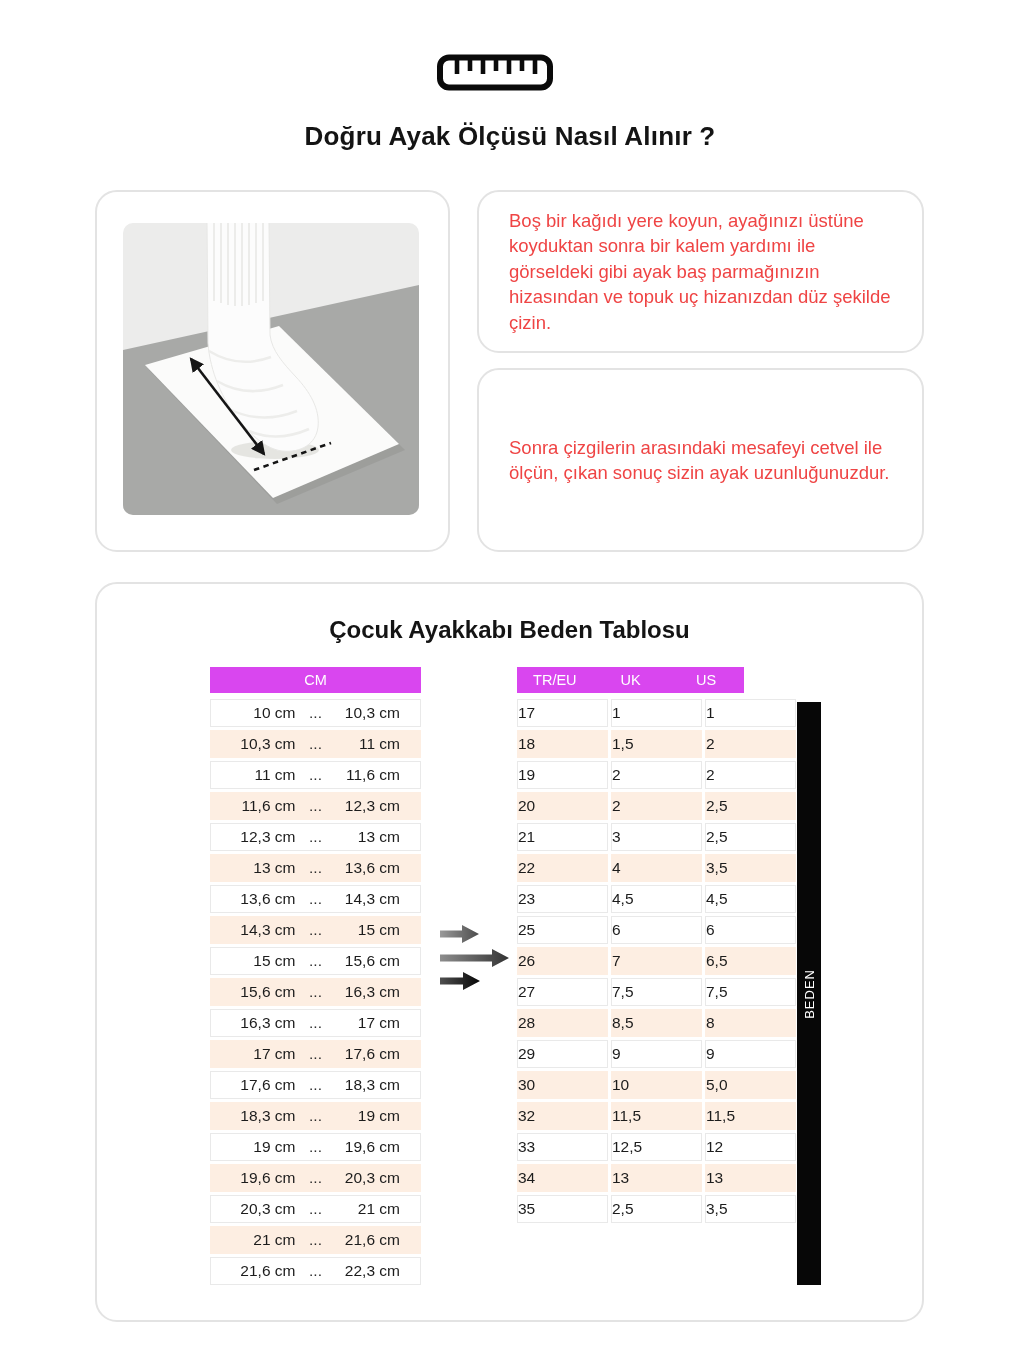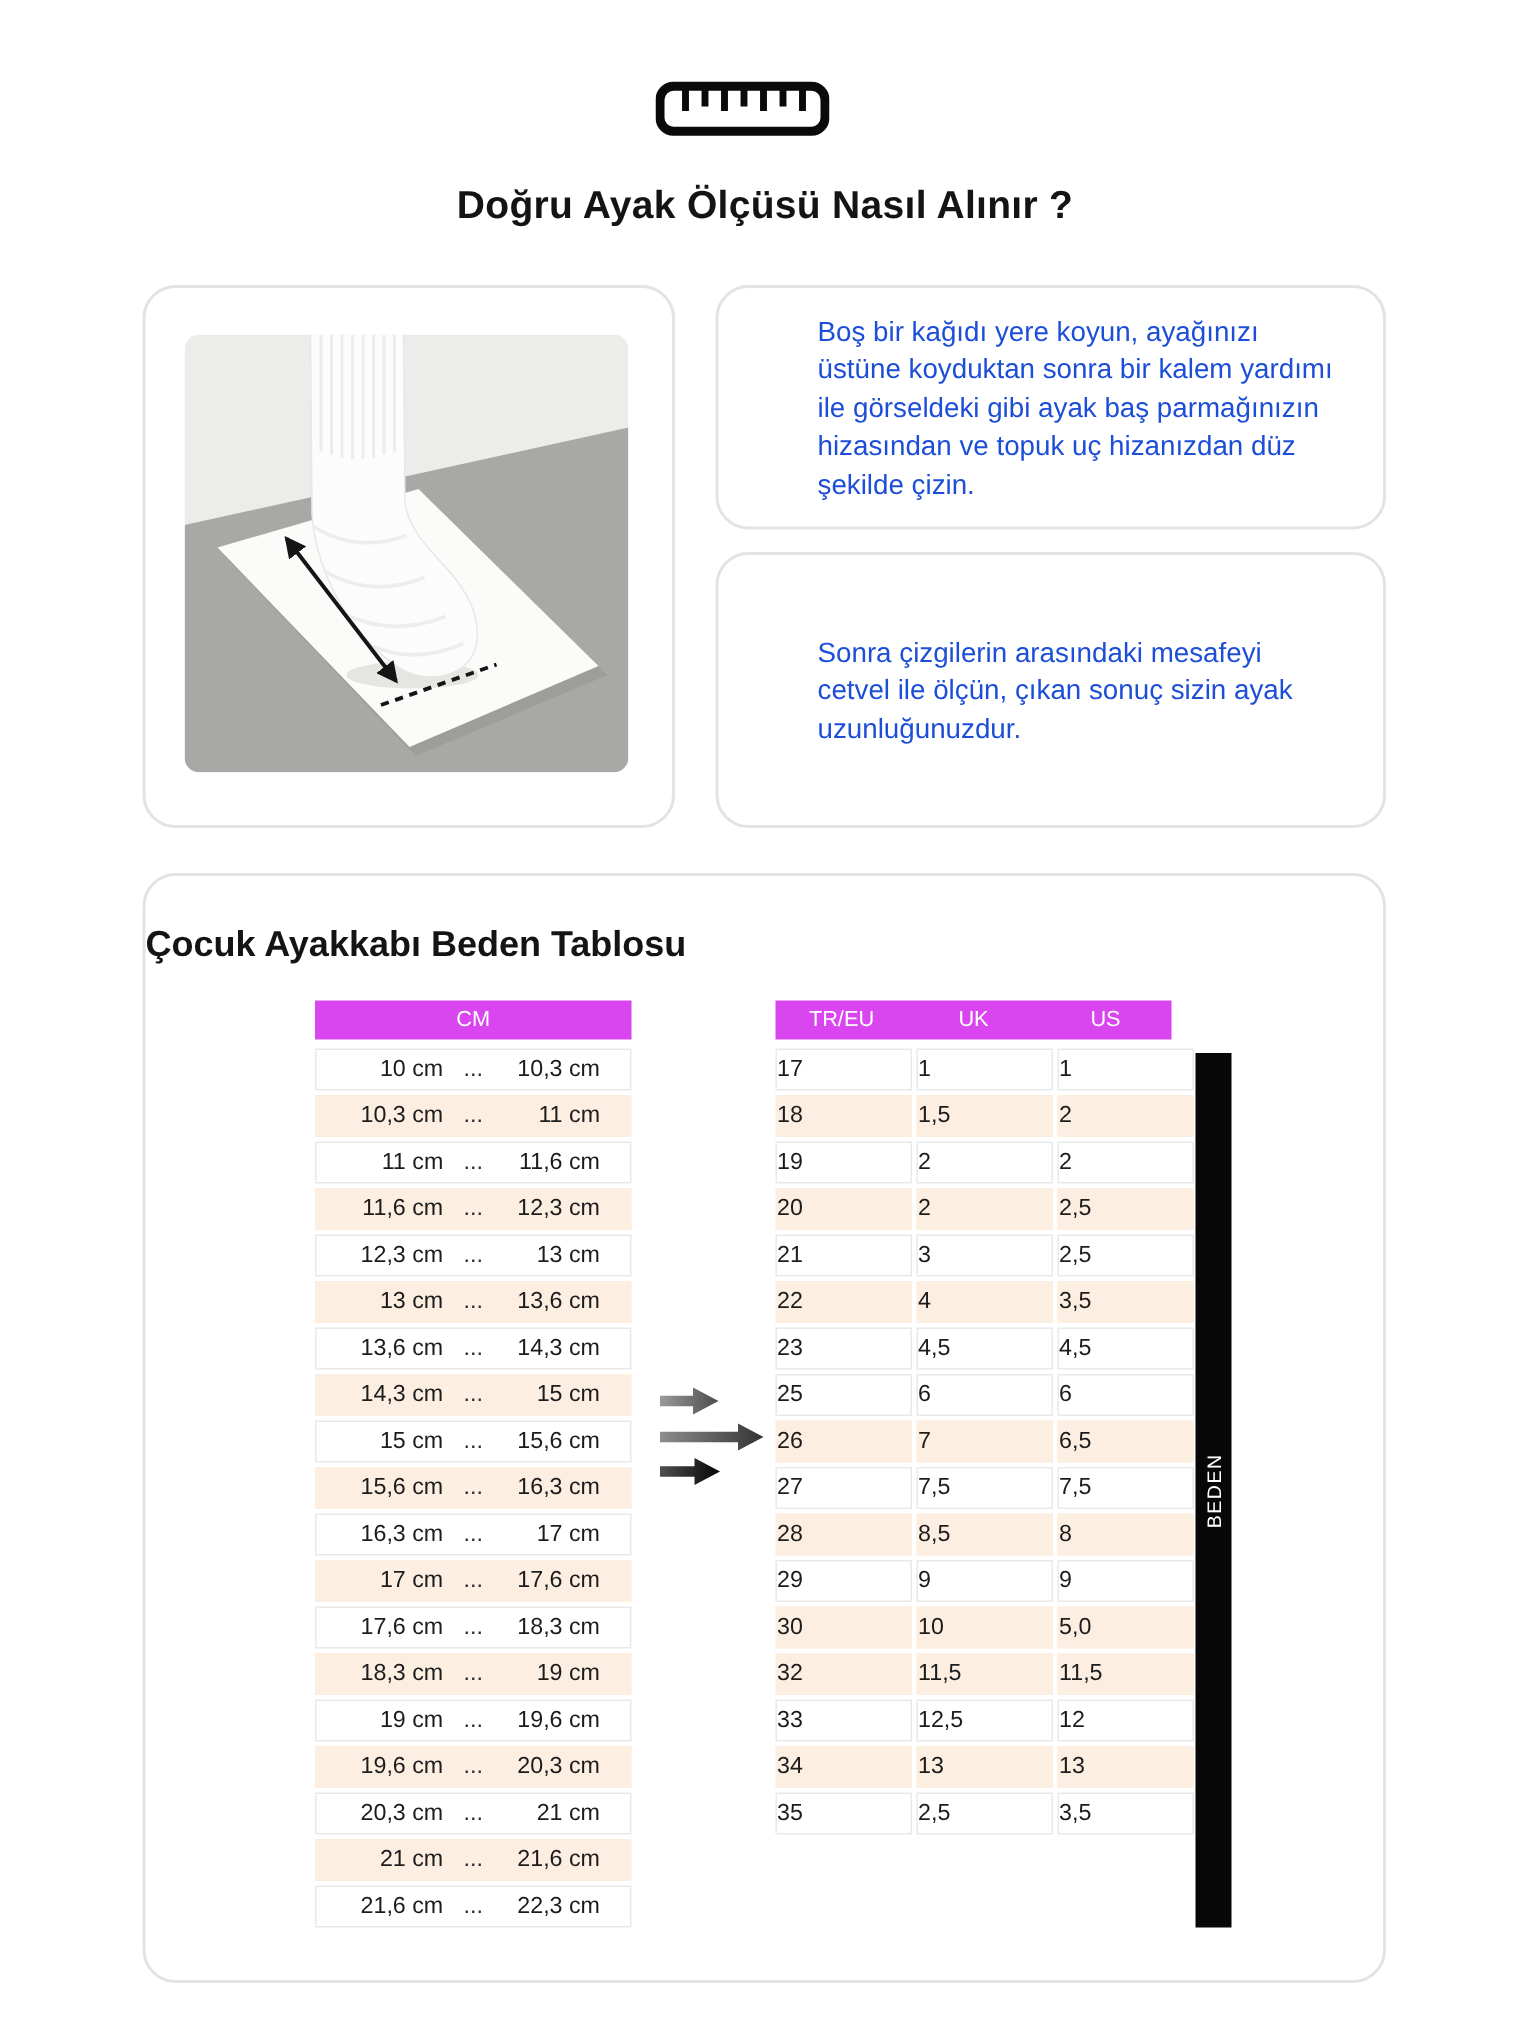--- a/index.html
+++ b/index.html
@@ -14,30 +14,30 @@
     position:absolute; left:0; top:121px; width:1020px;
     text-align:center; font-size:26px; font-weight:bold; color:#141414; letter-spacing:.2px;
   }
   
   .card { position:absolute; background:#fff; border:2px solid #e3e3e3; border-radius:22px; }
   .photo-card { left:95px; top:190px; width:355px; height:362px; }
   .photo-frame { position:absolute; left:26px; top:31px; width:296px; height:292px;
                  border-radius:10px; overflow:hidden; }
   .text-card-1 { left:477px; top:190px; width:447px; height:163px; display:flex; align-items:center; }
   .text-card-2 { left:477px; top:368px; width:447px; height:184px; display:flex; align-items:center; }
-  .instruction { padding:10px 30px; font-size:18.5px; line-height:25.5px; color:#1d4ed8;margin-left:36px; }
+  .instruction { padding:10px 30px; font-size:18.5px; line-height:25.5px; color:#ef4444; }
   
   .table-card { left:95px; top:582px; width:829px; height:740px; }
-  .table-title { position:absolute; left:0; top:32px; width:100%; 
+  .table-title { position:absolute; left:0; top:32px; width:100%; text-align:center;
                  font-size:24px; font-weight:bold; color:#141414; }
   .cm-table  { position:absolute; left:113px; top:83px; width:211px; }
   .eu-table  { position:absolute; left:420px; top:83px; width:375px; }
   .thead { background:#d946ef; color:#fff; height:26px; line-height:26px;
            font-size:14.5px; text-align:center; }
-  .eu-head { width:264px; display:grid; grid-template-columns:1fr 1fr 1fr; }
+  .eu-head { width:227px; display:grid; grid-template-columns:1fr 1fr 1fr; }
   .tbody { margin-top:6px; }
   .trow { height:28px; margin-bottom:3px; font-size:15.5px; color:#1c1c1c; }
   .cm-row { display:flex; align-items:center; padding:0 20px; background:#fff;
             border:1px solid #e9e9e9; }
   .cm-row.alt { background:#fdeee2; border-color:#fdeee2; }
   .cm-row .cfrom { flex:1; text-align:right; }
   .cm-row .cdots { width:40px; text-align:center; color:#2a2a2a; }
   .cm-row .cto   { flex:1; text-align:right; }
   .eu-row { width:279px; display:grid; grid-template-columns:1fr 1fr 1fr; column-gap:3px; }
   .eu-row .cell { background:#fff; border:1px solid #e9e9e9; height:28px; line-height:26px; }

